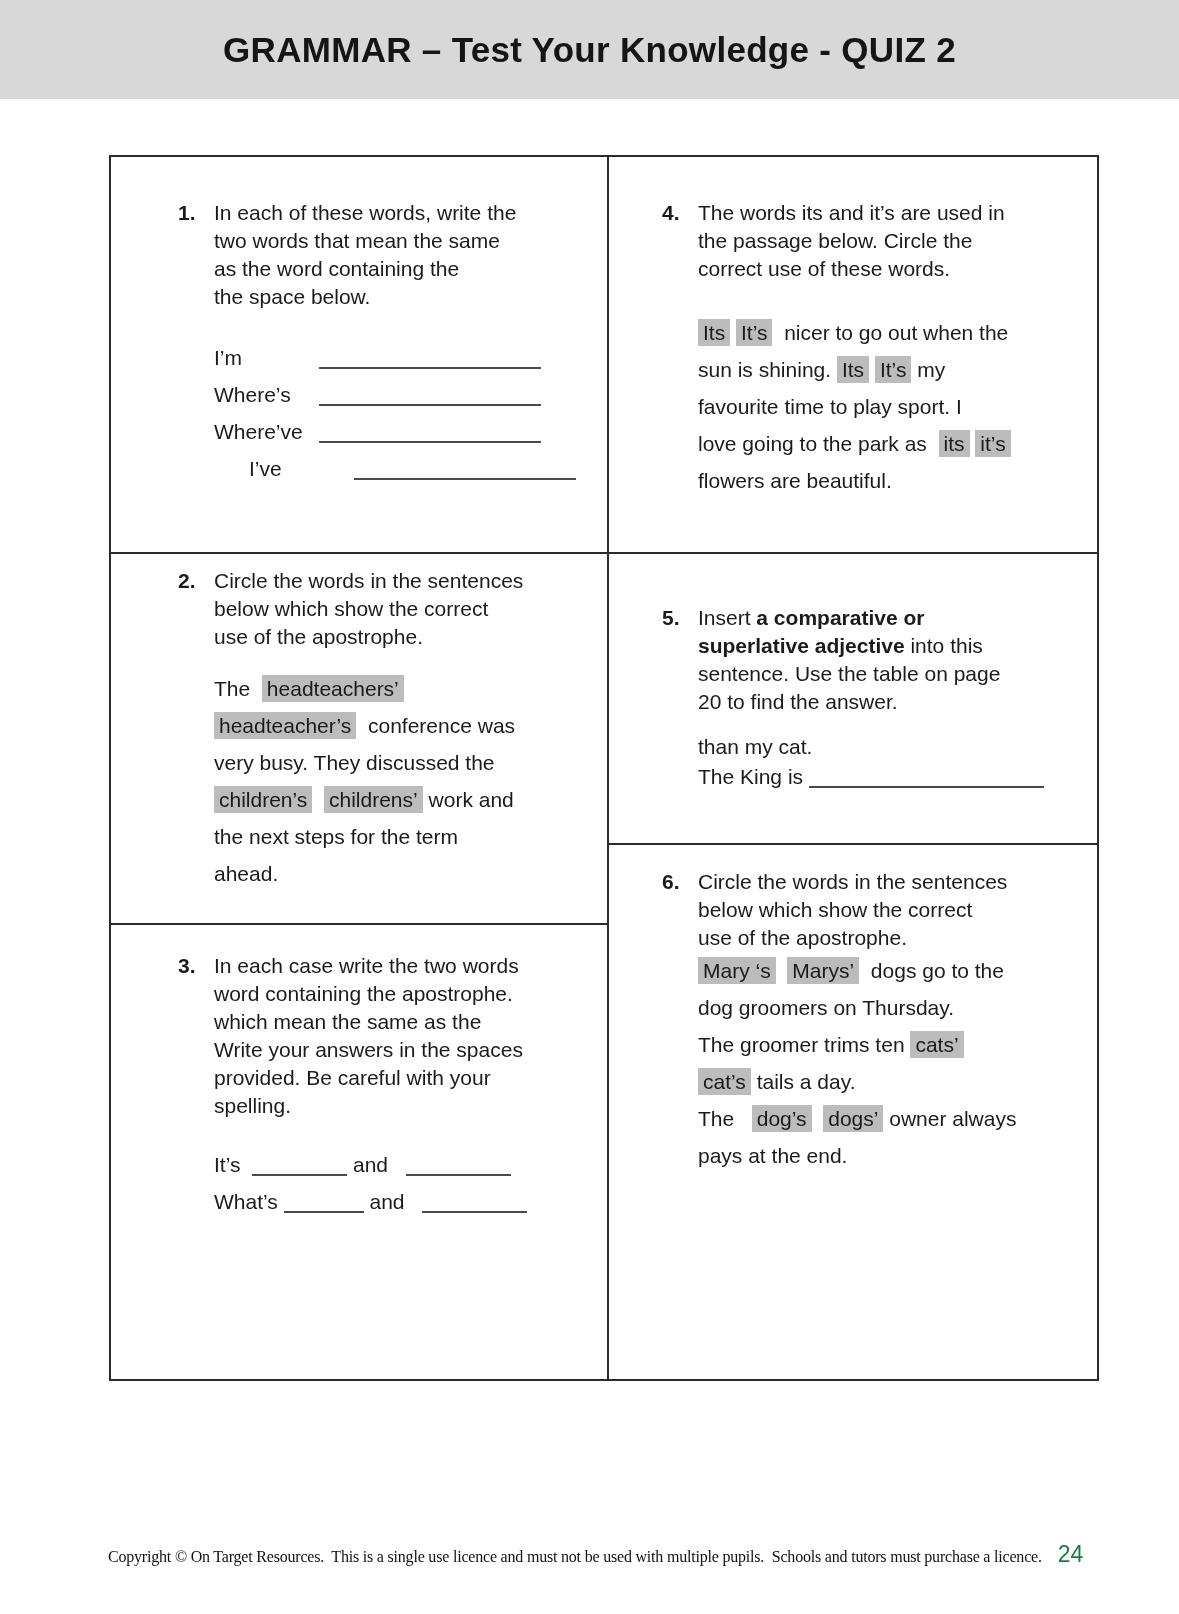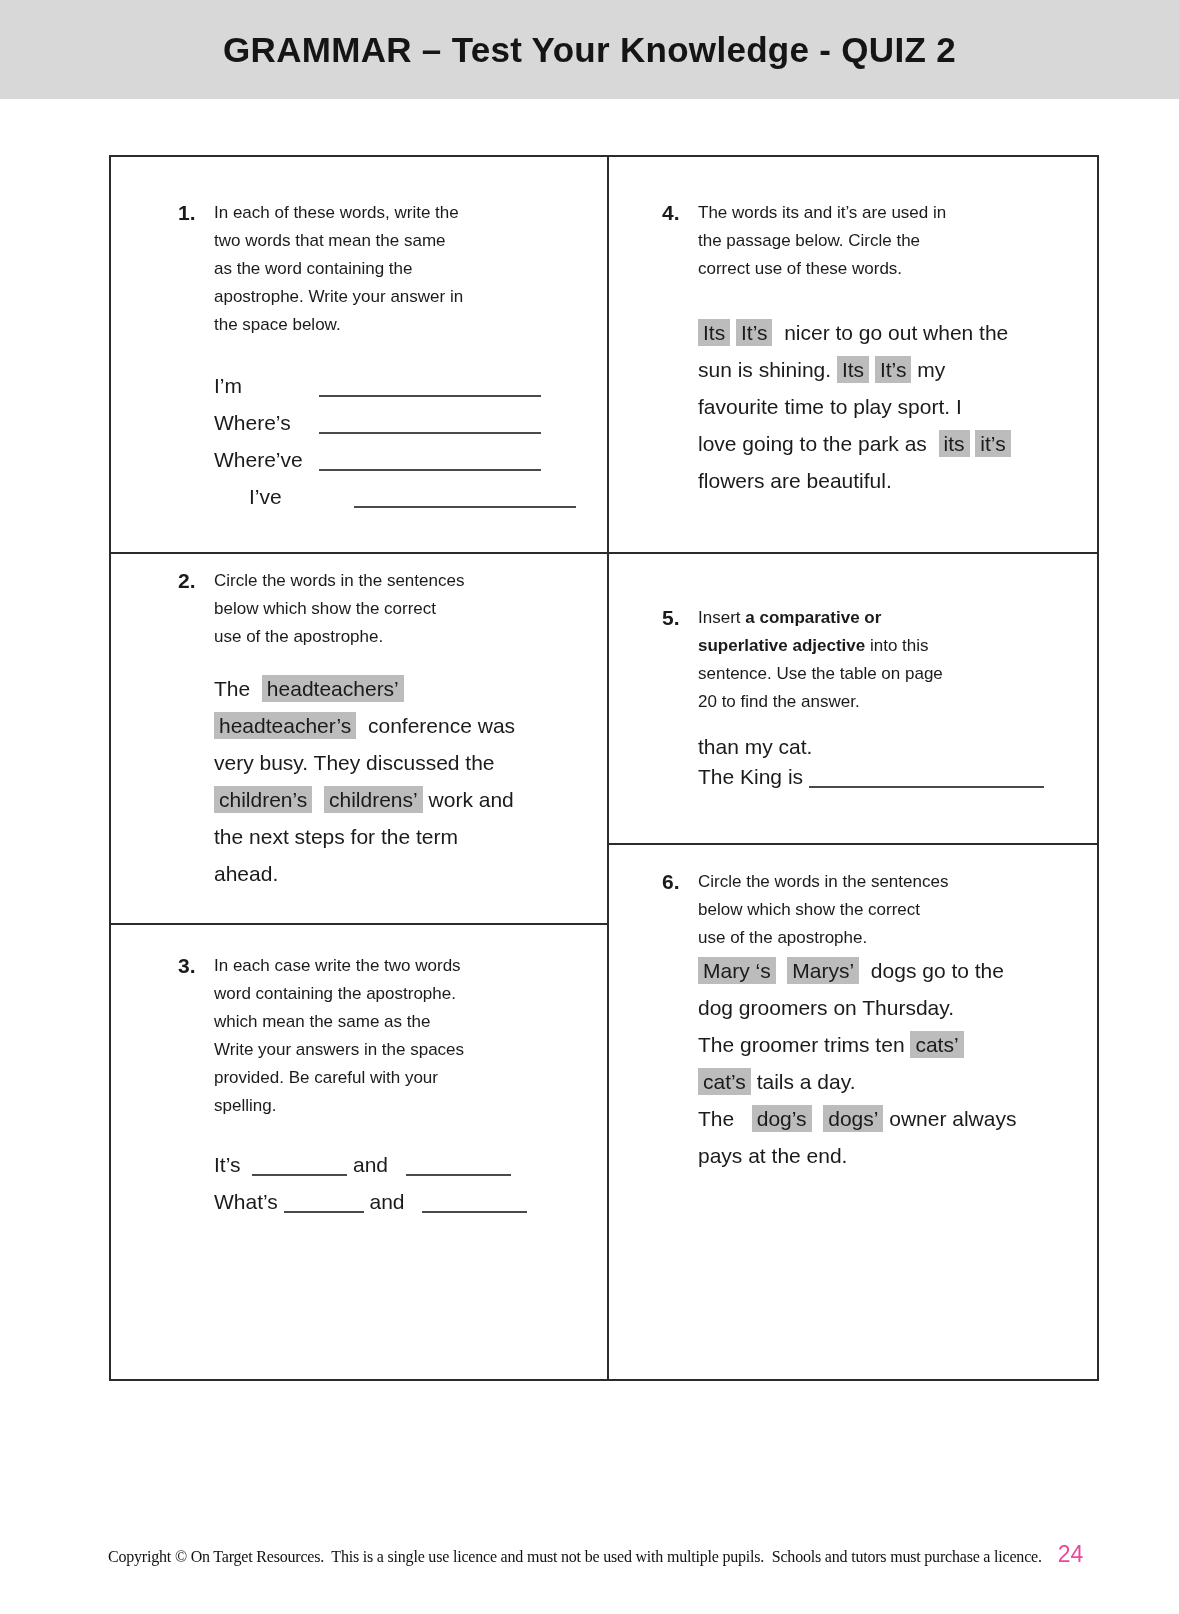--- a/index.html
+++ b/index.html
@@ -32,21 +32,21 @@
   .col.left .r1{height:397px;border-bottom:2px solid var(--border,#2b2b2b);}
   .col.left .r2{height:371px;border-bottom:2px solid var(--border,#2b2b2b);}
   .col.left .r3{flex:1;}
   .col.right .r1{height:397px;border-bottom:2px solid var(--border,#2b2b2b);}
   .col.right .r2{height:291px;border-bottom:2px solid var(--border,#2b2b2b);}
   .col.right .r3{flex:1;}
   .q{display:flex;}
   .qnum{flex:none;width:36px;font-weight:700;font-size:21px;line-height:28px;}
   .qbody{flex:none;}
   .tline{white-space:pre;}
-  .instr .tline{font-size:17px;line-height:28px;}
+  .instr .tline{font-size:21px;line-height:28px;}
   .passage .tline,.items .tline{font-size:21px;line-height:37px;}
   .b{font-weight:700;}
   .hl{background:var(--highlight,#bcbcbc);padding:2px 5px;}
   .blank{
     display:inline-block;border-bottom:2px solid #4a4a4a;height:14px;
     transform:translateY(4px);
   }
   
   .q1{padding:42px 0 0 67px;}
   .q2{padding:13px 0 0 67px;}
@@ -64,21 +64,21 @@
   .footer{
     position:absolute;left:108px;top:1541px;width:1010px;
     display:flex;align-items:baseline;
   }
   .copyright{
     font-family:"Liberation Serif","DejaVu Serif",serif;
     font-size:16px;letter-spacing:-.2px;color:#111;white-space:pre;
   }
   .pagenum{
     font-family:"Liberation Sans","DejaVu Sans",sans-serif;
-    font-size:23px;color:#ec4899;margin-left:16px;
+    font-size:23px;color:#15803d;margin-left:16px;
   }
 </style>
 </head>
 <body>
 
 <div class="page">
 
   <div class="band">
     <h1 class="title">GRAMMAR – Test Your Knowledge - QUIZ 2</h1>
   </div>
@@ -88,21 +88,20 @@
     <div class="col left">
 
       <section class="cell r1 q1">
         <div class="q">
           <span class="qnum">1.</span>
           <div class="qbody">
             <div class="instr">
                 <div class="tline"><span>In each of these words, write the</span></div>
                 <div class="tline"><span>two words that mean the same</span></div>
                 <div class="tline"><span>as the word containing the</span></div>
-                <div class="tline"><span>apostrophe. Write your answer in</span></div>
                 <div class="tline"><span>the space below.</span></div>
               </div>
             <div class="items">
                 <div class="tline"><span style="display: inline-block; width: 105px;">I’m</span><span class="blank" style="width: 222px;"></span></div>
                 <div class="tline"><span style="display: inline-block; width: 105px;">Where’s</span><span class="blank" style="width: 222px;"></span></div>
                 <div class="tline"><span style="display: inline-block; width: 105px;">Where’ve</span><span class="blank" style="width: 222px;"></span></div>
                 <div class="tline"><span style="display: inline-block; width: 105px; margin-left: 35px;">I’ve</span><span class="blank" style="width: 222px;"></span></div>
               </div>
           </div>
         </div>

